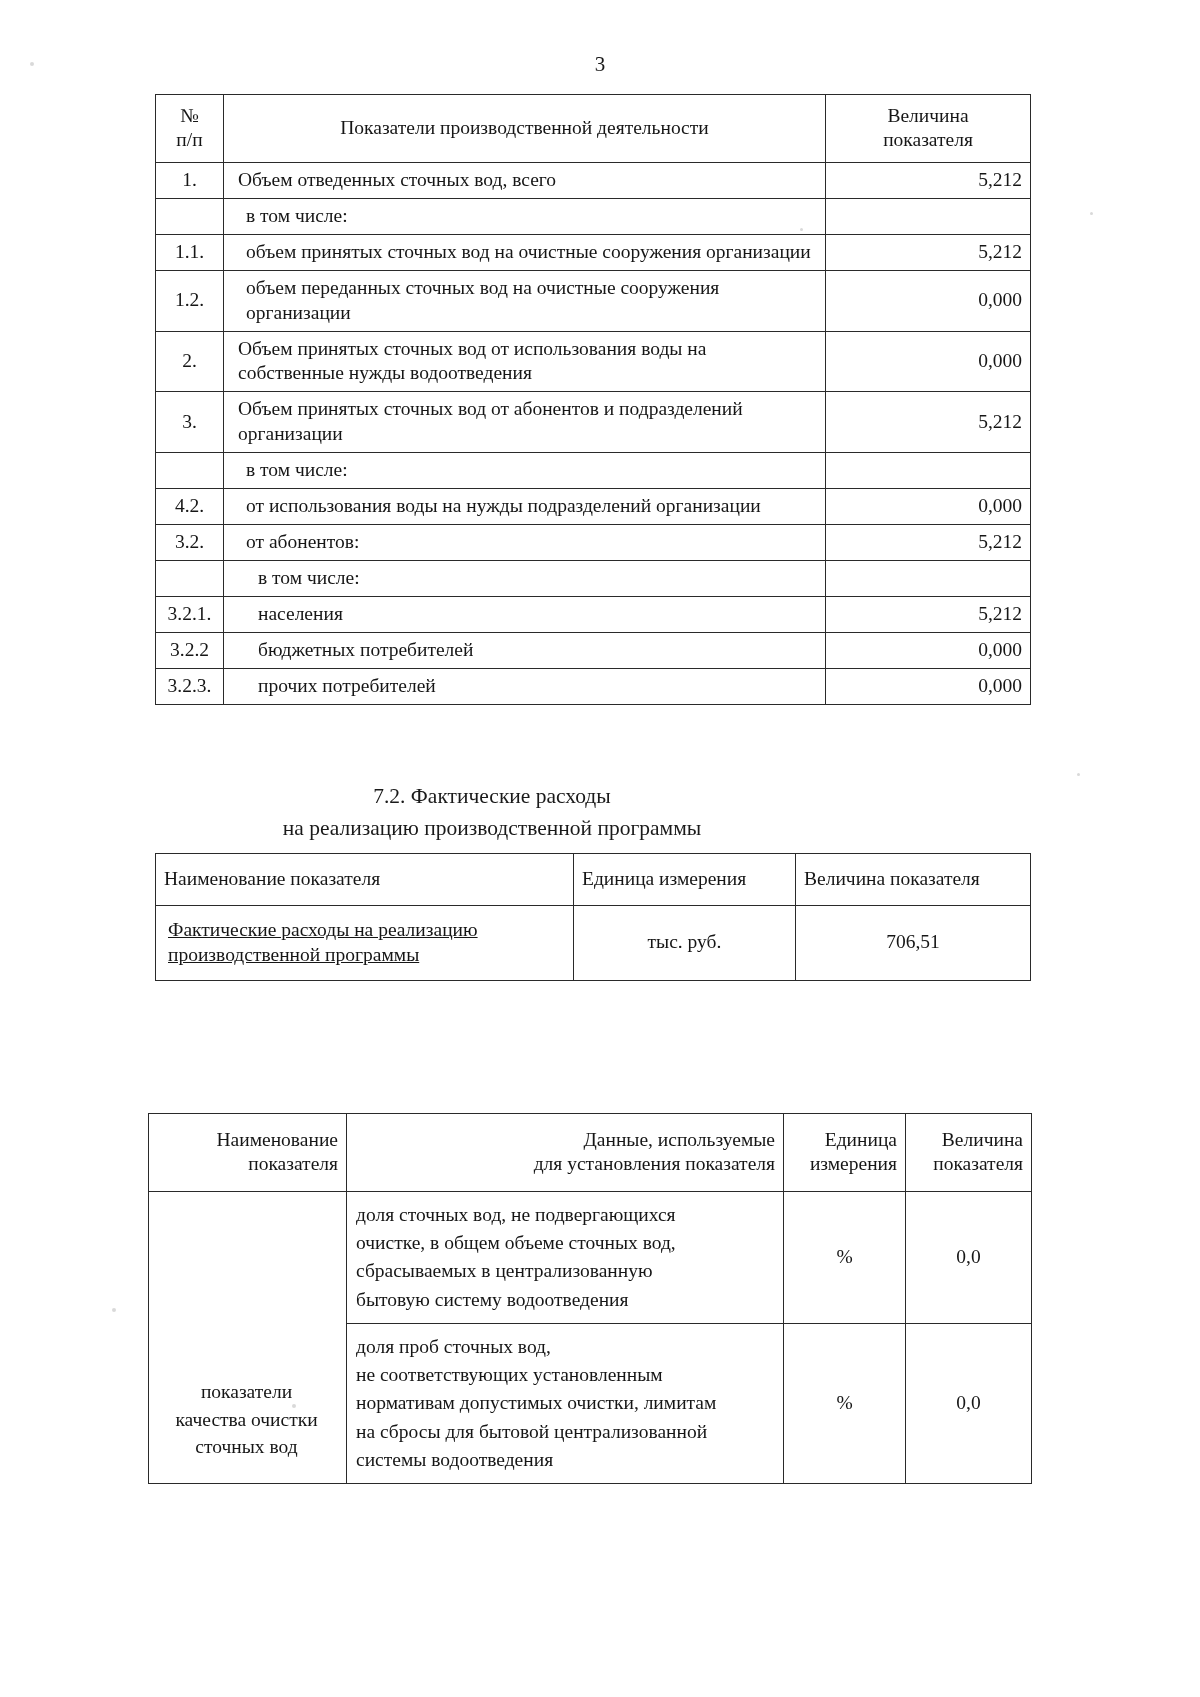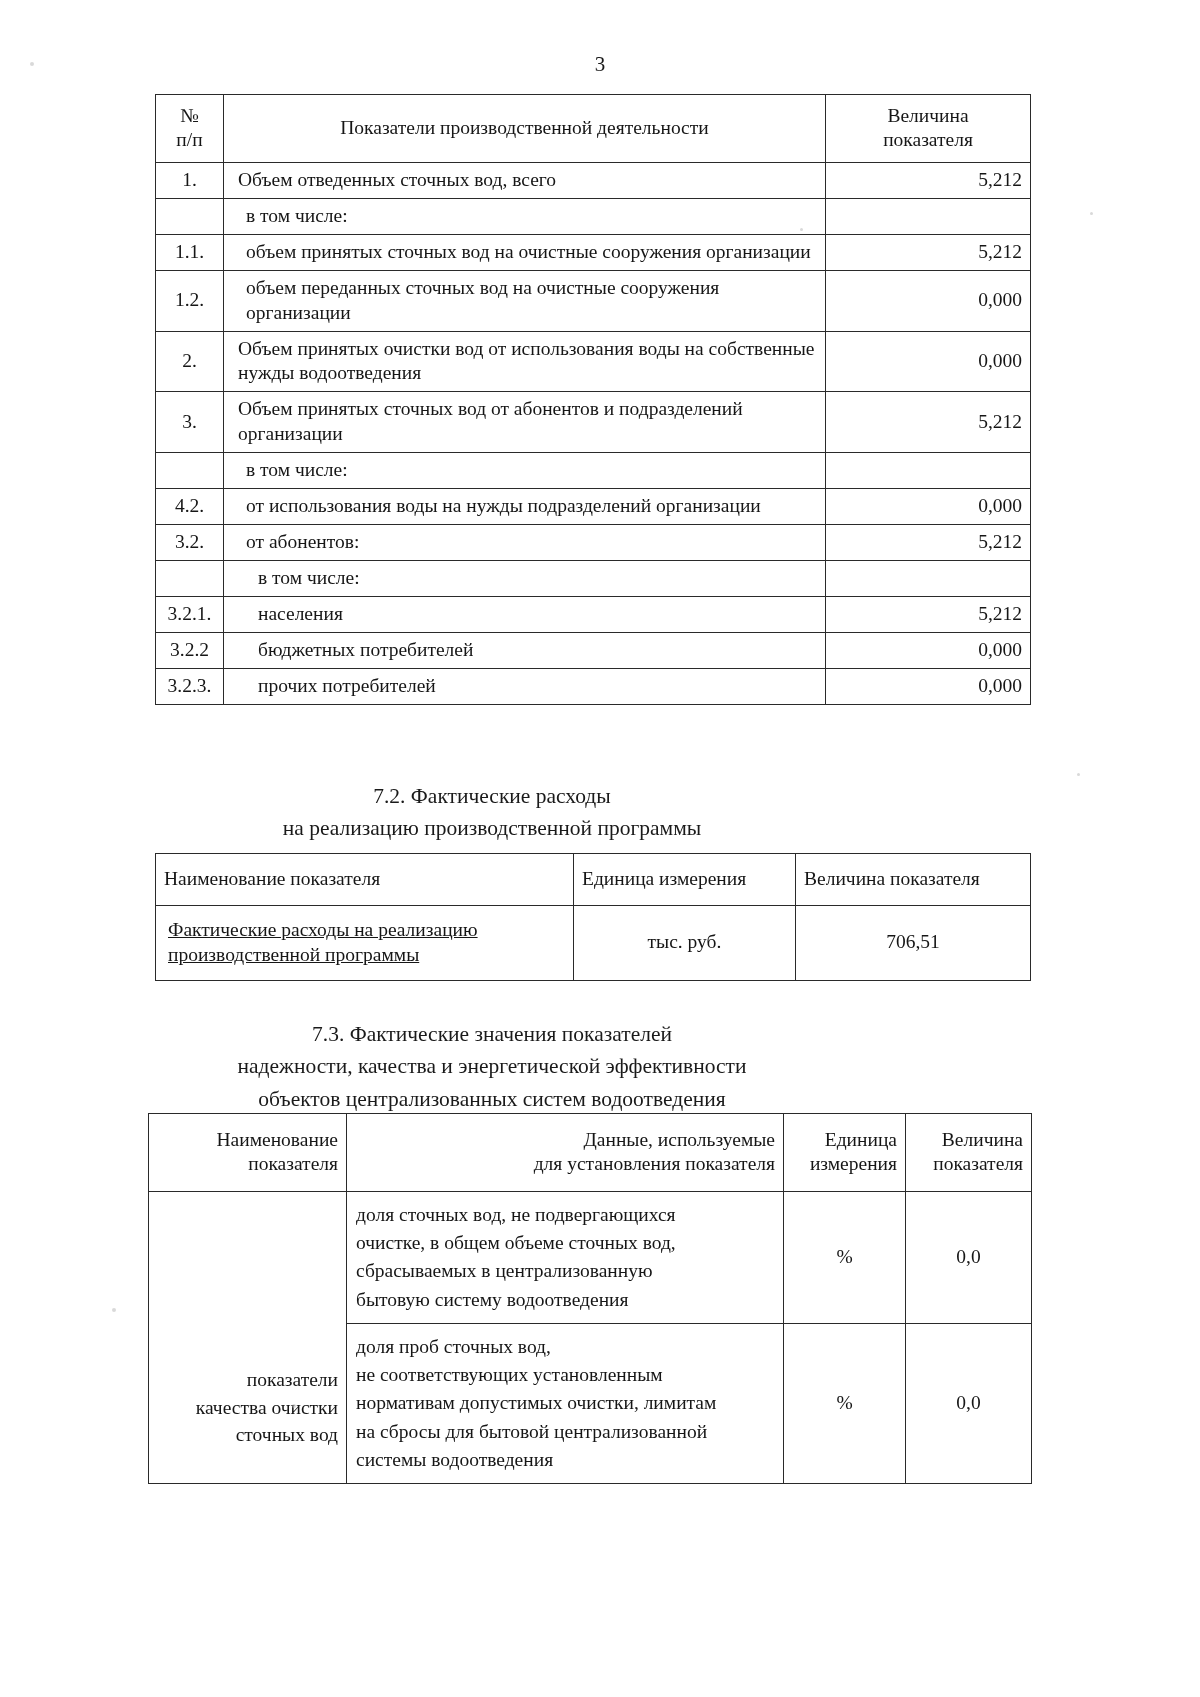--- a/index.html
+++ b/index.html
@@ -128,24 +128,24 @@
   #table-quality col.q-name { width: 198px; }
   #table-quality col.q-data { width: 437px; }
   #table-quality col.q-unit { width: 122px; }
   #table-quality col.q-val  { width: 126px; }
   #table-quality th {
     text-align: right;
     padding-top: 14px;
     padding-bottom: 14px;
   }
   #table-quality td.q-cname {
-    text-align: right;
+    text-align: center;
     vertical-align: bottom;
     padding-left: 6px;
-    padding-bottom: 34px;
+    padding-bottom: 22px;
     line-height: 1.42;
   }
   #table-quality td.q-cdata {
     text-align: left;
     padding-left: 9px;
     padding-top: 9px;
     padding-bottom: 9px;
     line-height: 1.45;
   }
   #table-quality td.q-cunit,
@@ -204,21 +204,21 @@
         <td class="cell-name indent-1">объем принятых сточных вод на очистные сооружения организации</td>
         <td class="cell-val">5,212</td>
       </tr>
       <tr>
         <td class="cell-num">1.2.</td>
         <td class="cell-name indent-1">объем переданных сточных вод на очистные сооружения организации</td>
         <td class="cell-val">0,000</td>
       </tr>
       <tr>
         <td class="cell-num">2.</td>
-        <td class="cell-name">Объем принятых очистки вод от использования воды на собственные нужды водоотведения</td>
+        <td class="cell-name">Объем принятых сточных вод от использования воды на собственные нужды водоотведения</td>
         <td class="cell-val">0,000</td>
       </tr>
       <tr>
         <td class="cell-num">3.</td>
         <td class="cell-name">Объем принятых сточных вод от абонентов и подразделений организации</td>
         <td class="cell-val">5,212</td>
       </tr>
       <tr>
         <td class="cell-num"></td>
         <td class="cell-name indent-1">в том числе:</td>
@@ -280,25 +280,20 @@
         <td class="e-cname">
           <span class="multi">Фактические расходы на реализацию</span>
           <span class="multi">производственной программы</span>
         </td>
         <td class="e-cunit">тыс. руб.</td>
         <td class="e-cval">706,51</td>
       </tr>
     </tbody>
   </table>
 
-  <div class="section-heading" id="heading-73">
-    <span class="ln">7.3. Фактические значения показателей</span>
-    <span class="ln">надежности, качества и энергетической эффективности</span>
-    <span class="ln">объектов централизованных систем водоотведения</span>
-  </div>
 
   <table id="table-quality">
     <colgroup>
       <col class="q-name">
         <col class="q-data">
         <col class="q-unit">
         <col class="q-val">
     </colgroup>
     <thead>
       <tr>

